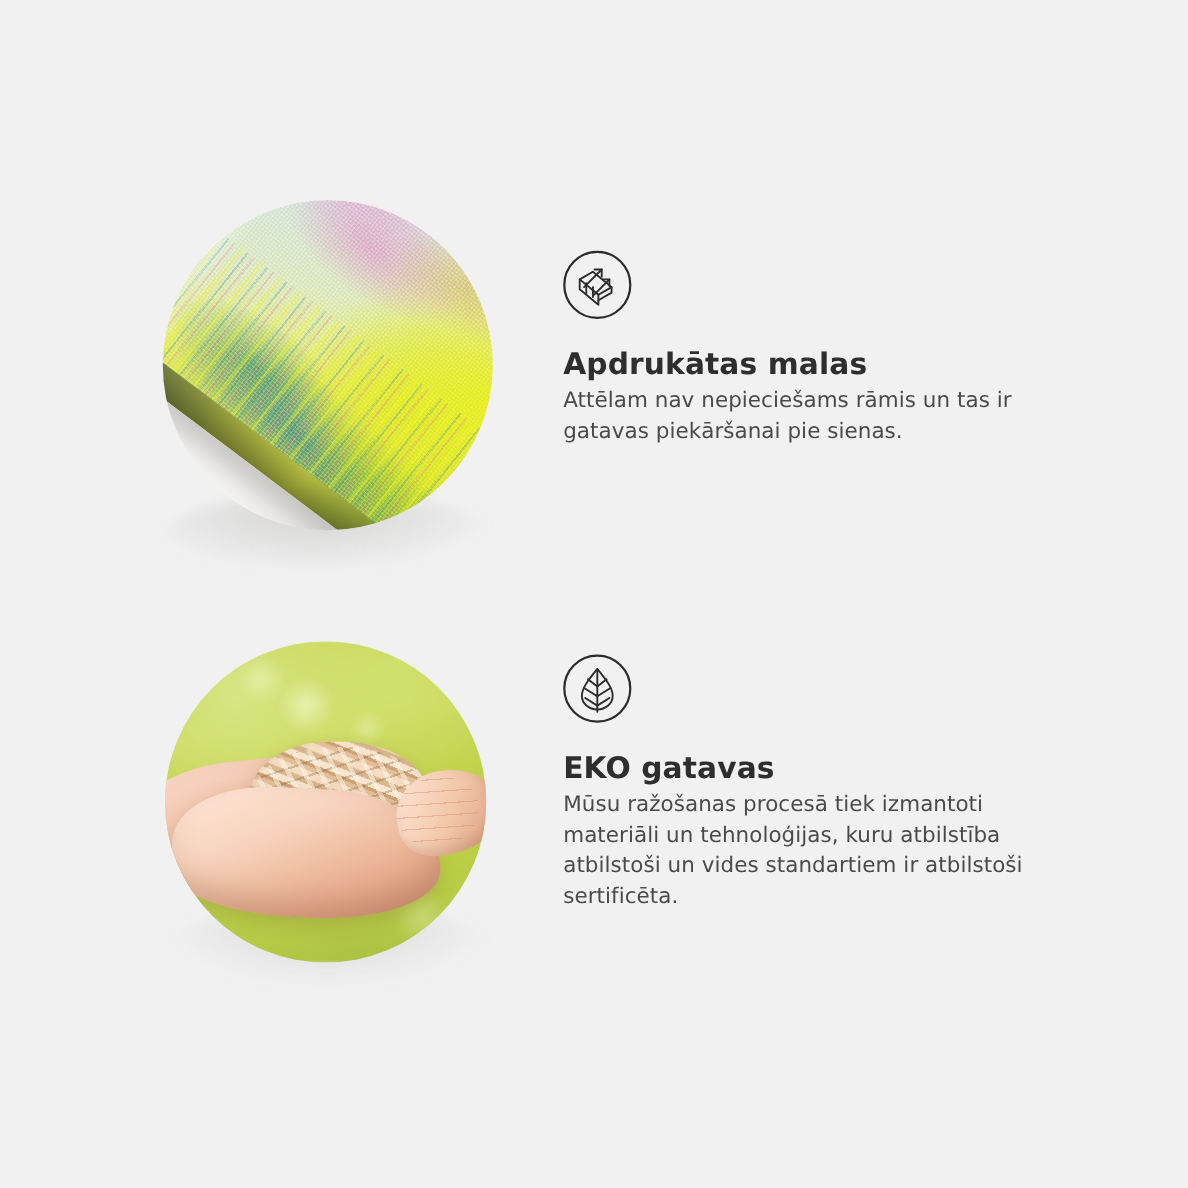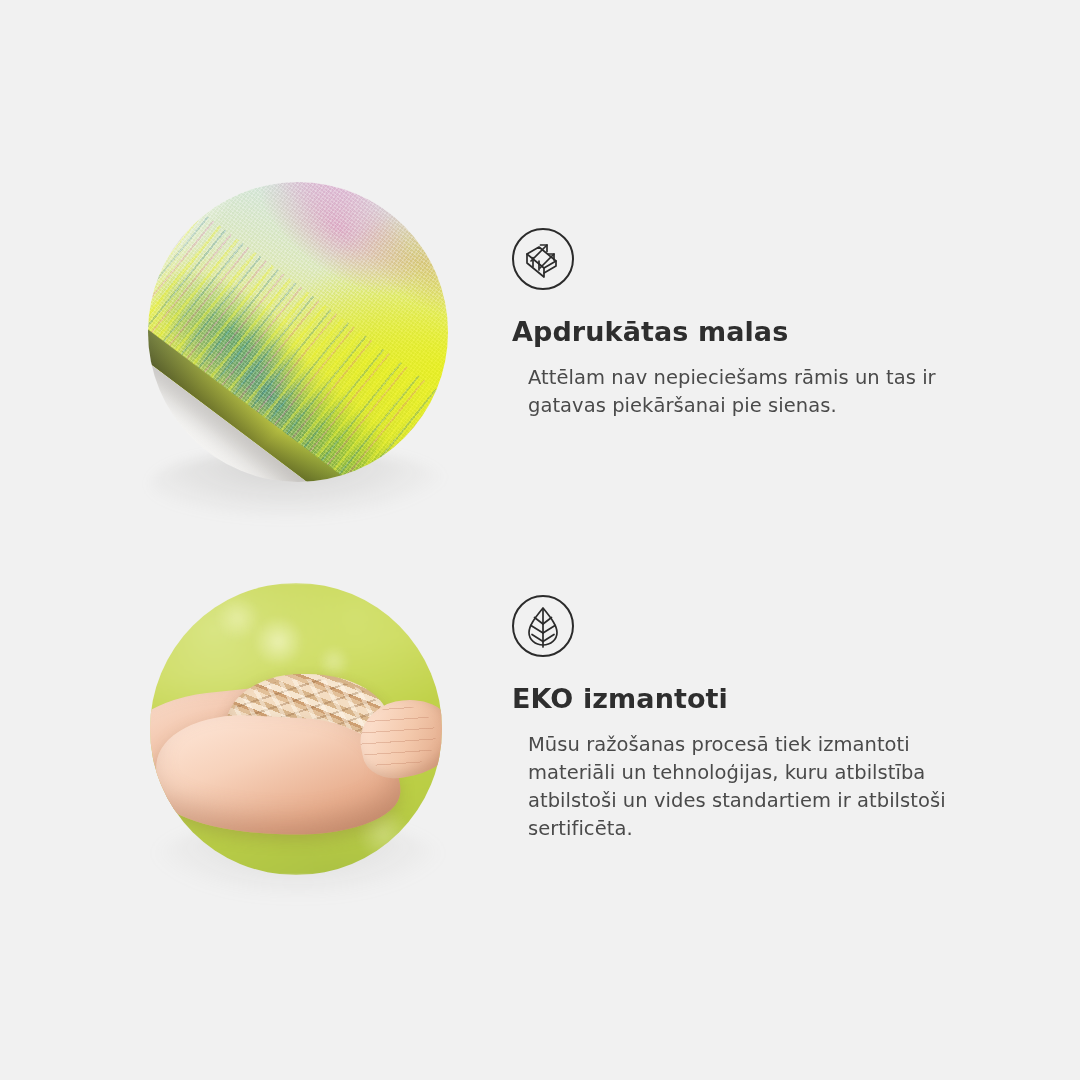--- a/index.html
+++ b/index.html
@@ -292,21 +292,21 @@
 
   .feature-title {
     margin: 26px 0 2px 0;
     font-size: 27px;
     font-weight: bold;
     color: #2e2e2e;
     letter-spacing: 0.1px;
     line-height: 1.2;
   }
   .feature-text {
-    margin: 16px;
+    margin: 0;
     font-size: 19.5px;
     line-height: 28px;
     color: #4a4a4a;
     letter-spacing: 0.05px;
     white-space: pre-line;
   }
 </style>
 </head>
 <body>
 
@@ -389,21 +389,21 @@
             <path d="M29 27 L20.5 20.5"></path>
             <path d="M29 27 L37.5 20.5"></path>
             <path d="M29 36 L17 28.5"></path>
             <path d="M29 36 L41 28.5"></path>
             <path d="M29 44.5 L18 37.5"></path>
             <path d="M29 44.5 L40 37.5"></path>
           </g>
         </svg>
       </span>
 
-      <h2 class="feature-title">EKO izmantoti</h2>
+      <h2 class="feature-title">EKO gatavas</h2>
 
       <p class="feature-text">Mūsu ražošanas procesā tiek izmantoti
 materiāli un tehnoloģijas, kuru atbilstība
 atbilstoši un vides standartiem ir atbilstoši
 sertificēta.</p>
     </div>
   </section>
 
 </div>
 

